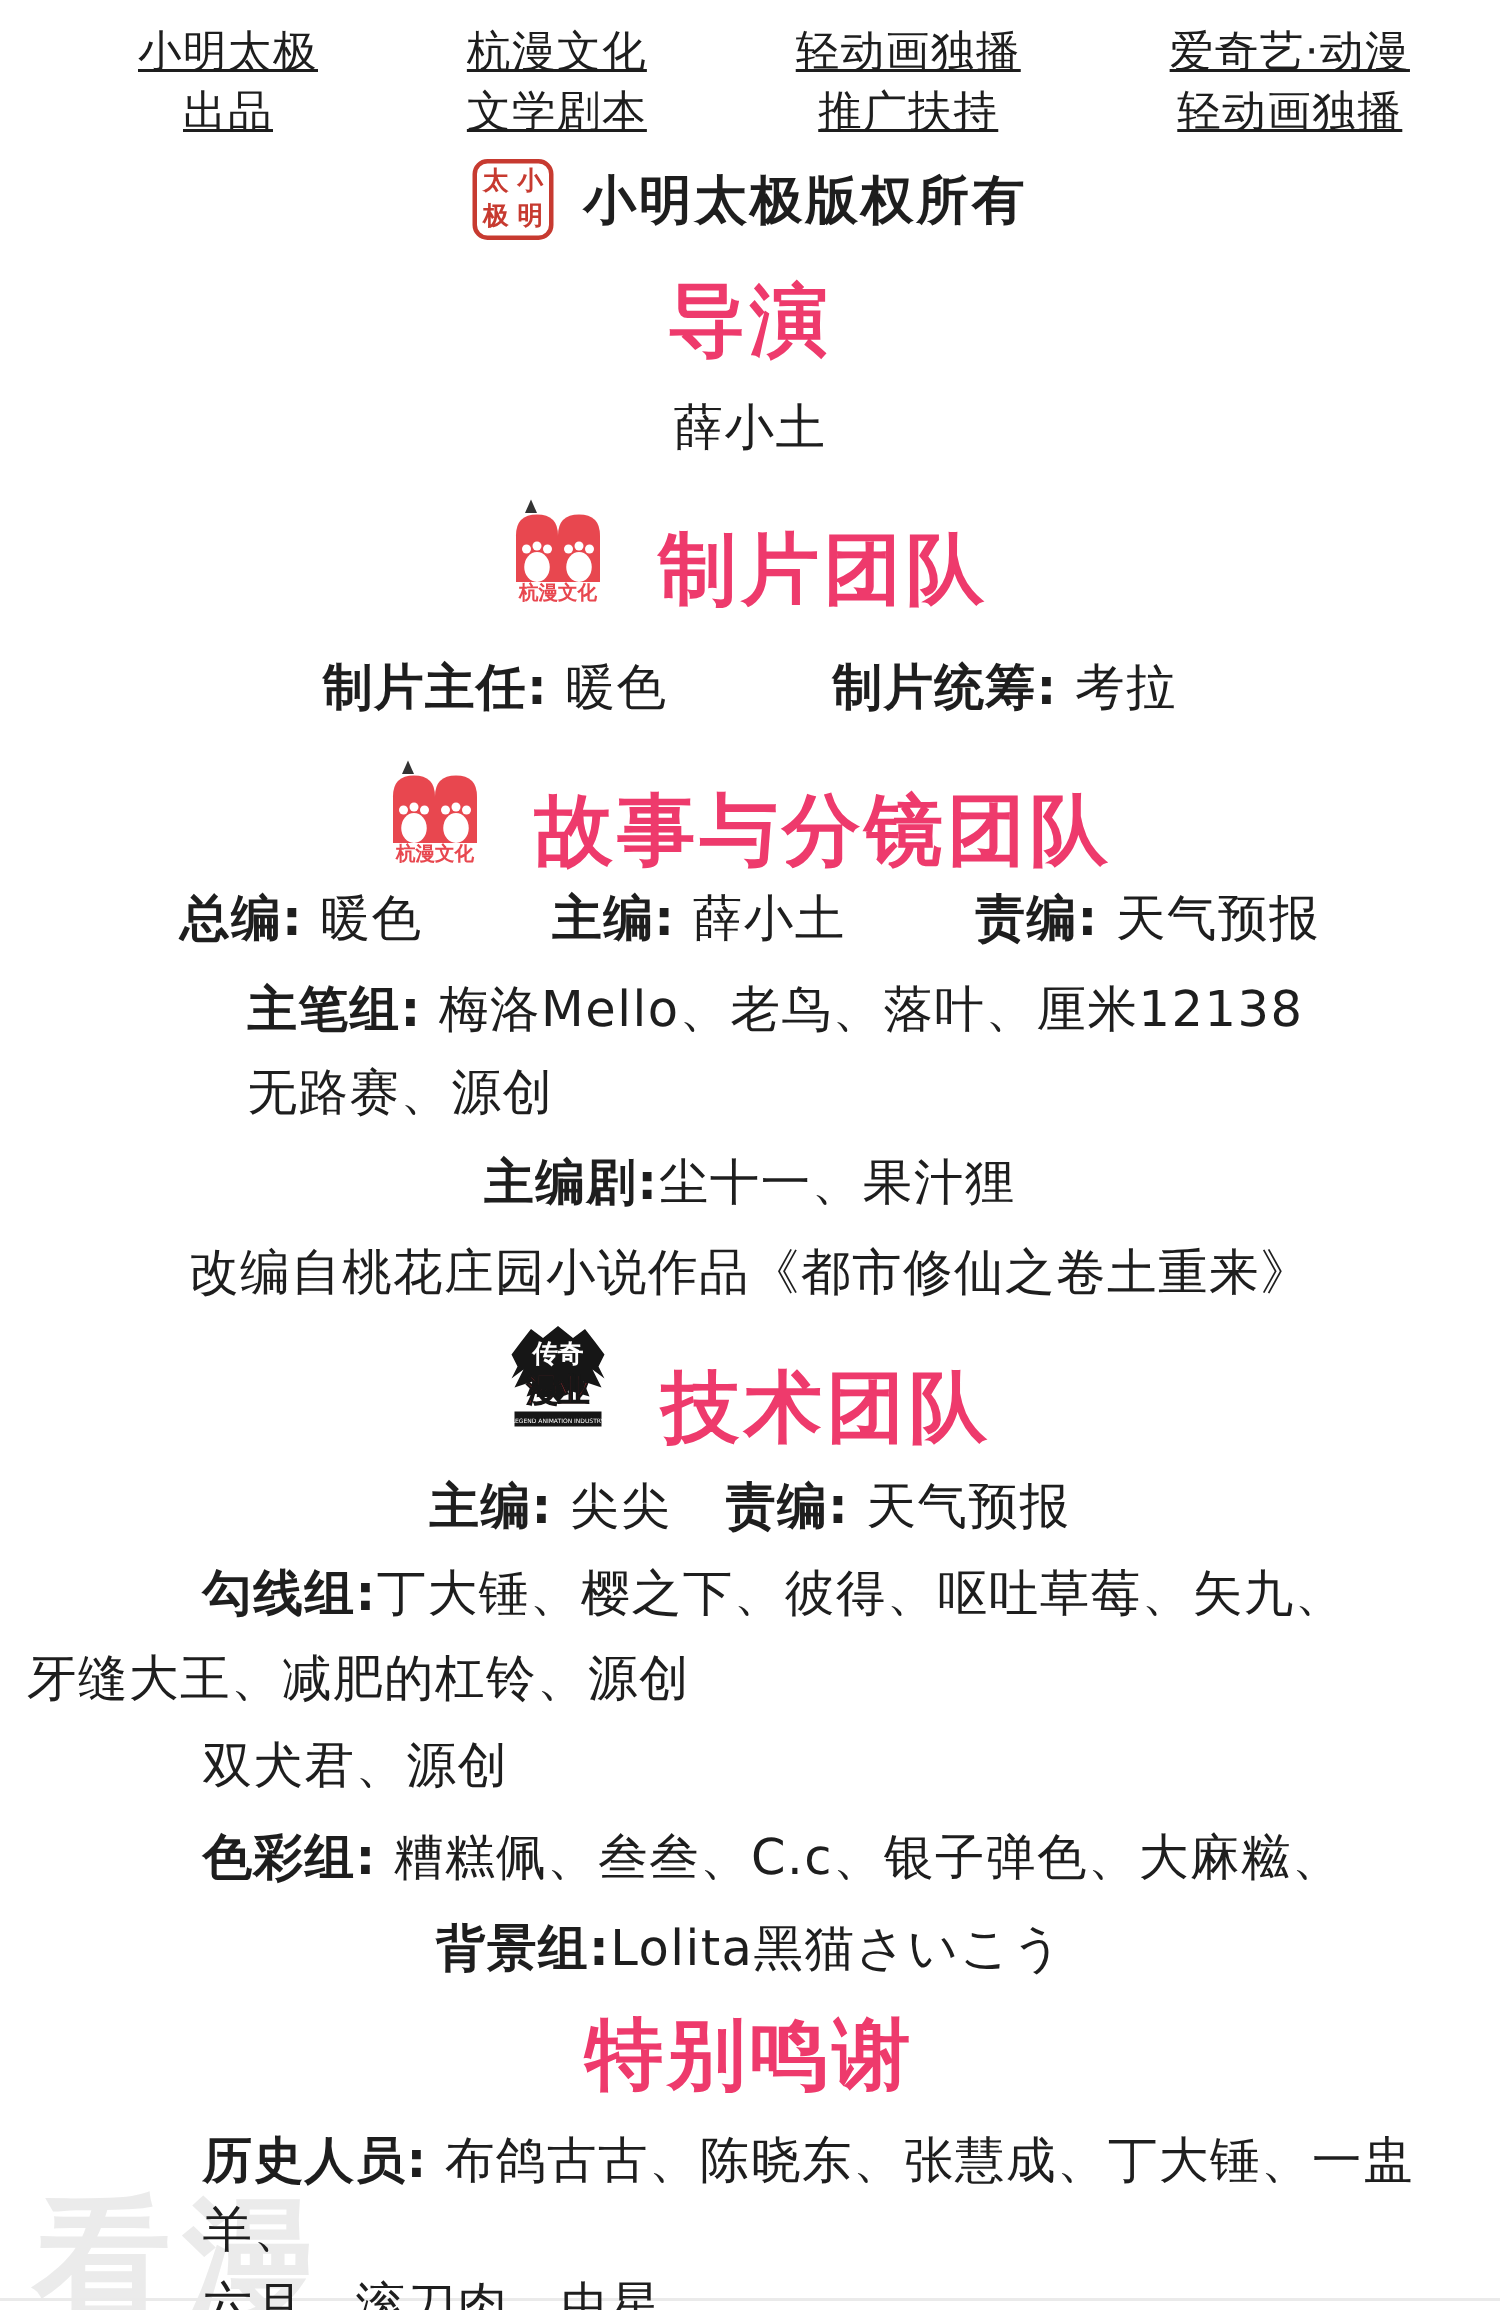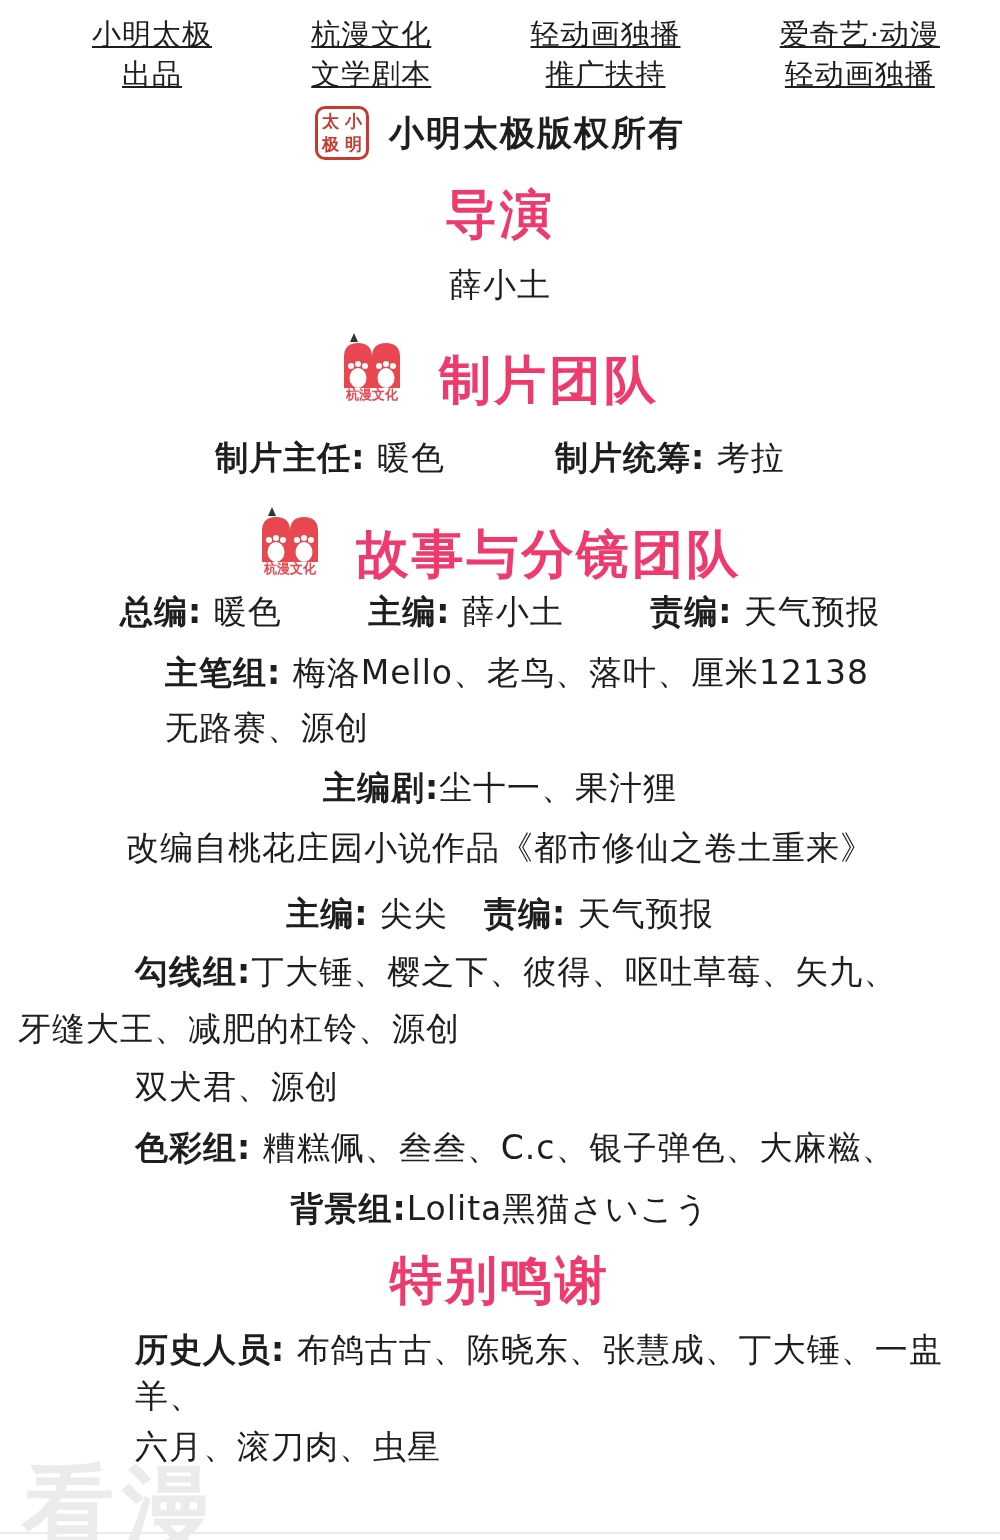--- a/index.html
+++ b/index.html
@@ -143,20 +143,30 @@
   </div>
   <div class="body-line indent-165" style="margin-top:15px;">
     <span class="label">主笔组:</span> <span>梅洛Mello、老鸟、落叶、厘米12138</span>
   </div>
   <div class="body-line indent-165" style="margin-top:9px;">无路赛、源创</div>
   <div class="body-line center" style="margin-top:14px;">
     <span class="label">主编剧:</span><span>尘十一、果汁狸</span>
   </div>
   <div class="body-line center" style="margin-top:14px;">改编自桃花庄园小说作品《都市修仙之卷土重来》</div>
 
+  <div class="heading-row" style="margin-top:12px;">
+    <svg class="logo-legend" viewBox="0 0 66 78">
+      <polygon points="8,12 15,3 23,9 33,1 43,9 51,3 58,12 64,20 60,28 64,36 56,30 62,42 50,38 54,48 40,44 33,52 26,44 12,48 16,38 4,42 10,30 2,36 6,28 2,20" fill="#161616"></polygon>
+      <text x="33" y="25" text-anchor="middle" font-size="17" font-weight="bold" fill="#ffffff">传奇</text>
+      <text x="33" y="51" text-anchor="middle" font-size="21" font-weight="bold" fill="#d5323a" stroke="#161616" stroke-width="0.7">漫业</text>
+      <rect x="4" y="58" width="58" height="10" fill="#161616"></rect>
+      <text x="33" y="65.5" text-anchor="middle" font-size="4" fill="#ffffff">LEGEND ANIMATION INDUSTRY</text>
+    </svg>
+    <div class="heading">技术团队</div>
+  </div>
   <div class="body-line tech-editors-row" style="margin-top:20px;">
     <div><span class="label">主编:</span> <span>尖尖</span></div>
     <div><span class="label">责编:</span> <span>天气预报</span></div>
   </div>
   <div class="body-line indent-135" style="margin-top:12px;">
     <span class="label">勾线组:</span><span>丁大锤、樱之下、彼得、呕吐草莓、矢九、</span>
   </div>
   <div class="body-line indent-135" style="margin-top:11px;padding-left:18px;">牙缝大王、减肥的杠铃、源创</div>
   <div class="body-line indent-135" style="margin-top:12px;">双犬君、源创</div>
   <div class="body-line indent-135" style="margin-top:15px;">

